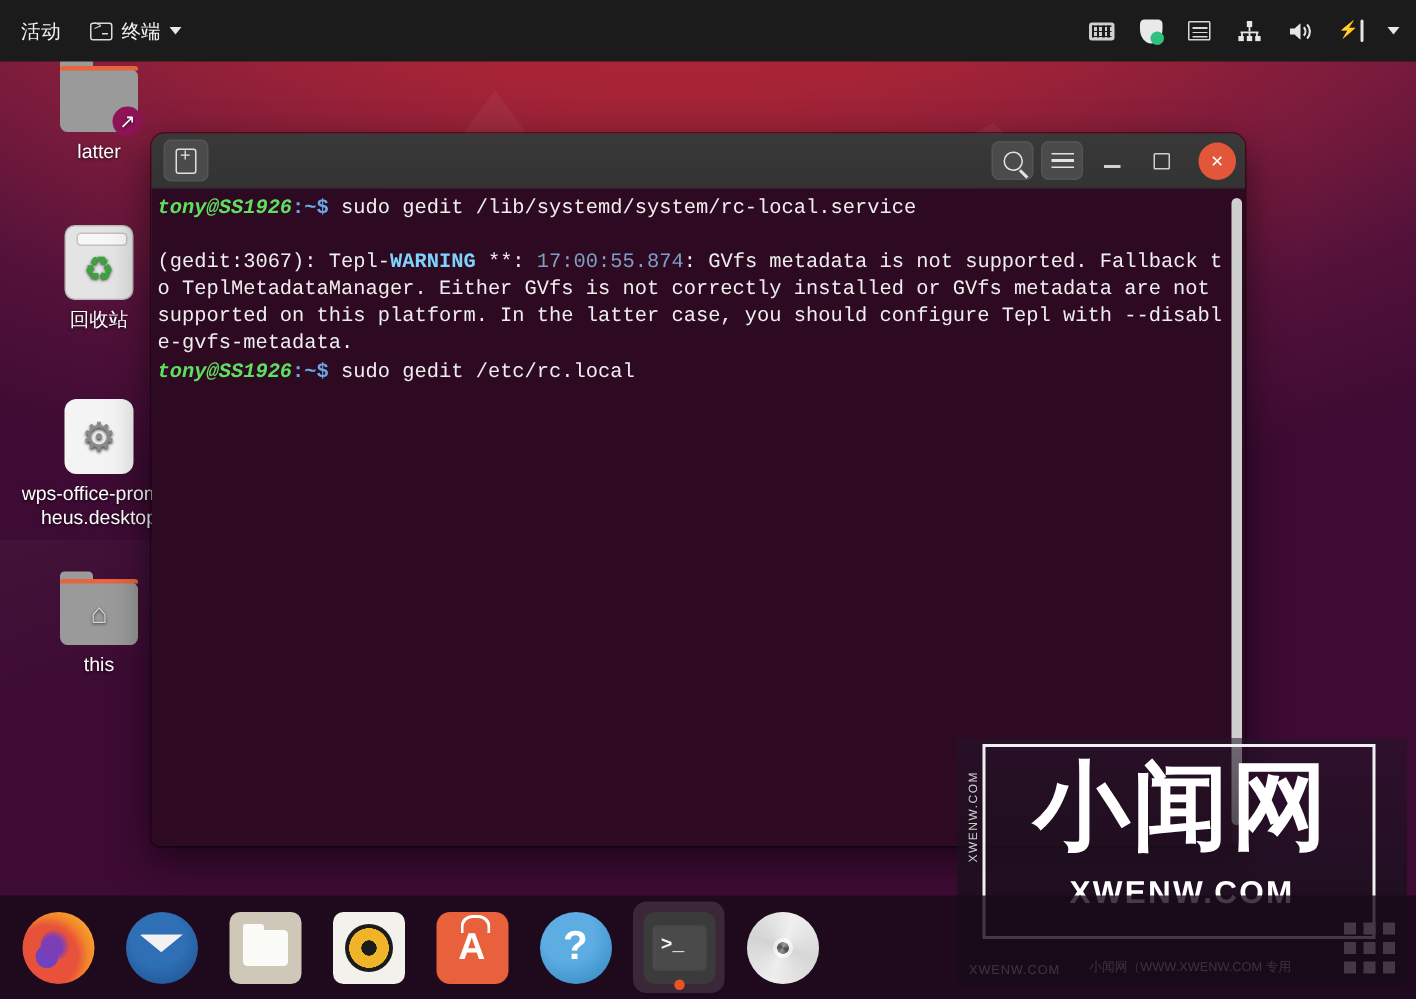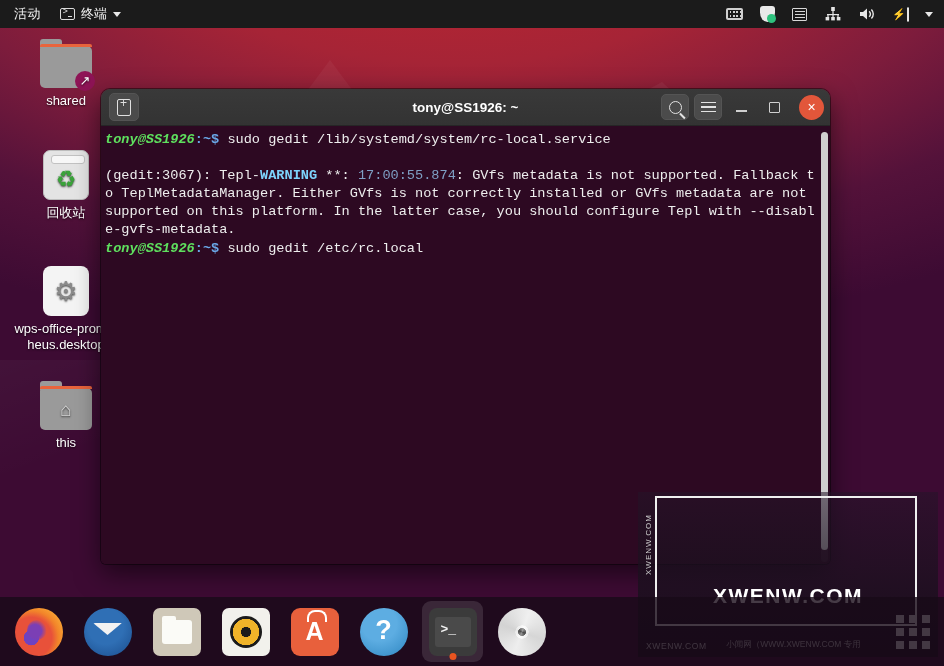--- a/index.html
+++ b/index.html
@@ -30,21 +30,21 @@
   .s3 { left: 110px; top: 460px; width: 150px; height: 70px;
         background: linear-gradient(120deg, rgba(255,255,255,0.035), rgba(255,255,255,0) 70%);
         transform: rotate(-18deg); }
   .s4 { left: 0px; top: 360px; width: 120px; height: 120px;
         background: linear-gradient(160deg, rgba(255,255,255,0.03), rgba(255,255,255,0) 75%); }
   .s5 { left: 480px; top: 300px; width: 260px; height: 180px;
         background: linear-gradient(200deg, rgba(255,255,255,0.022), rgba(255,255,255,0) 70%); }
 
   
   #topbar {
-    position: absolute; left: 0; top: 0; width: 944px; height: 28px;
+    position: absolute; left: 0; top: 0; width: 944px; height: 41px;
     background: #1b1b1b;
     display: flex; align-items: center;
     color: #f2f2f2; font-size: 13px;
     z-index: 60;
   }
   #activities { padding: 0 13px 0 14px; cursor: pointer; letter-spacing: .5px; }
   #app-menu { display: flex; align-items: center; gap: 6px; cursor: pointer; padding: 0 6px; }
   .term-mini {
     width: 15px; height: 12px; border: 1.4px solid #dcdcdc; border-radius: 2px;
     position: relative; display: inline-block;
@@ -338,21 +338,21 @@
           <span class="batt-body"></span>
       </span>
       <span class="caret-down"></span>
     </div>
   </div>
 
   <div class="desk-icon" style="left:14px; top:36px;">
     <div class="glyph folder tab-orange" style="margin-top:10px;">
       <span class="badge-link">↗</span>
     </div>
-    <div>shared</div>
+    <div>latter</div>
   </div>
 
   <div class="desk-icon" style="left:14px; top:150px;">
     <div class="glyph trash">
       <span class="recyc">♻</span>
     </div>
     <div>回收站</div>
   </div>
 
   <div class="desk-icon" style="left:14px; top:266px;">
@@ -367,21 +367,20 @@
       <span class="home-sym">⌂</span>
     </div>
     <div>this</div>
   </div>
 
   <div id="terminal">
     <div id="titlebar">
       <div class="tb-btn raised" id="newtab-btn">
         <span class="newtab-glyph"></span>
       </div>
-      <div id="win-title">tony@SS1926: ~</div>
       <div id="tb-right">
         <div class="tb-btn raised">
           <span class="search-glyph"></span>
         </div>
         <div class="tb-btn raised">
           <span class="menu-glyph">
               <i></i>
               <i></i>
               <i></i>
             </span>
@@ -399,20 +398,21 @@
     <div id="term-body">
       <div id="term-text"><div><span class="c-user">tony@SS1926</span><span class="c-path">:~$</span> sudo gedit /lib/systemd/system/rc-local.service</div><div>&nbsp;</div><div>(gedit:3067): Tepl-<span class="c-warn">WARNING</span> **: <span class="c-time">17:00:55.874</span>: GVfs metadata is not supported. Fallback to TeplMetadataManager. Either GVfs is not correctly installed or GVfs metadata are not supported on this platform. In the latter case, you should configure Tepl with --disable-gvfs-metadata.</div><div><span class="c-user">tony@SS1926</span><span class="c-path">:~$</span> sudo gedit /etc/rc.local</div></div>
       <div id="scrollbar">
         <div id="scrollthumb"></div>
       </div>
     </div>
   </div>
 
   <div id="watermark">
     <div id="wm-frame"></div>
+    <div id="wm-cn">小闻网</div>
     <div id="wm-en">XWENW.COM</div>
     <div id="wm-side">XWENW.COM</div>
     <div id="wm-br">XWENW.COM</div>
     <div id="wm-bc">小闻网（WWW.XWENW.COM 专用</div>
     <div id="wm-dots">
       <span></span>
         <span></span>
         <span></span>
         <span></span>
         <span></span>

